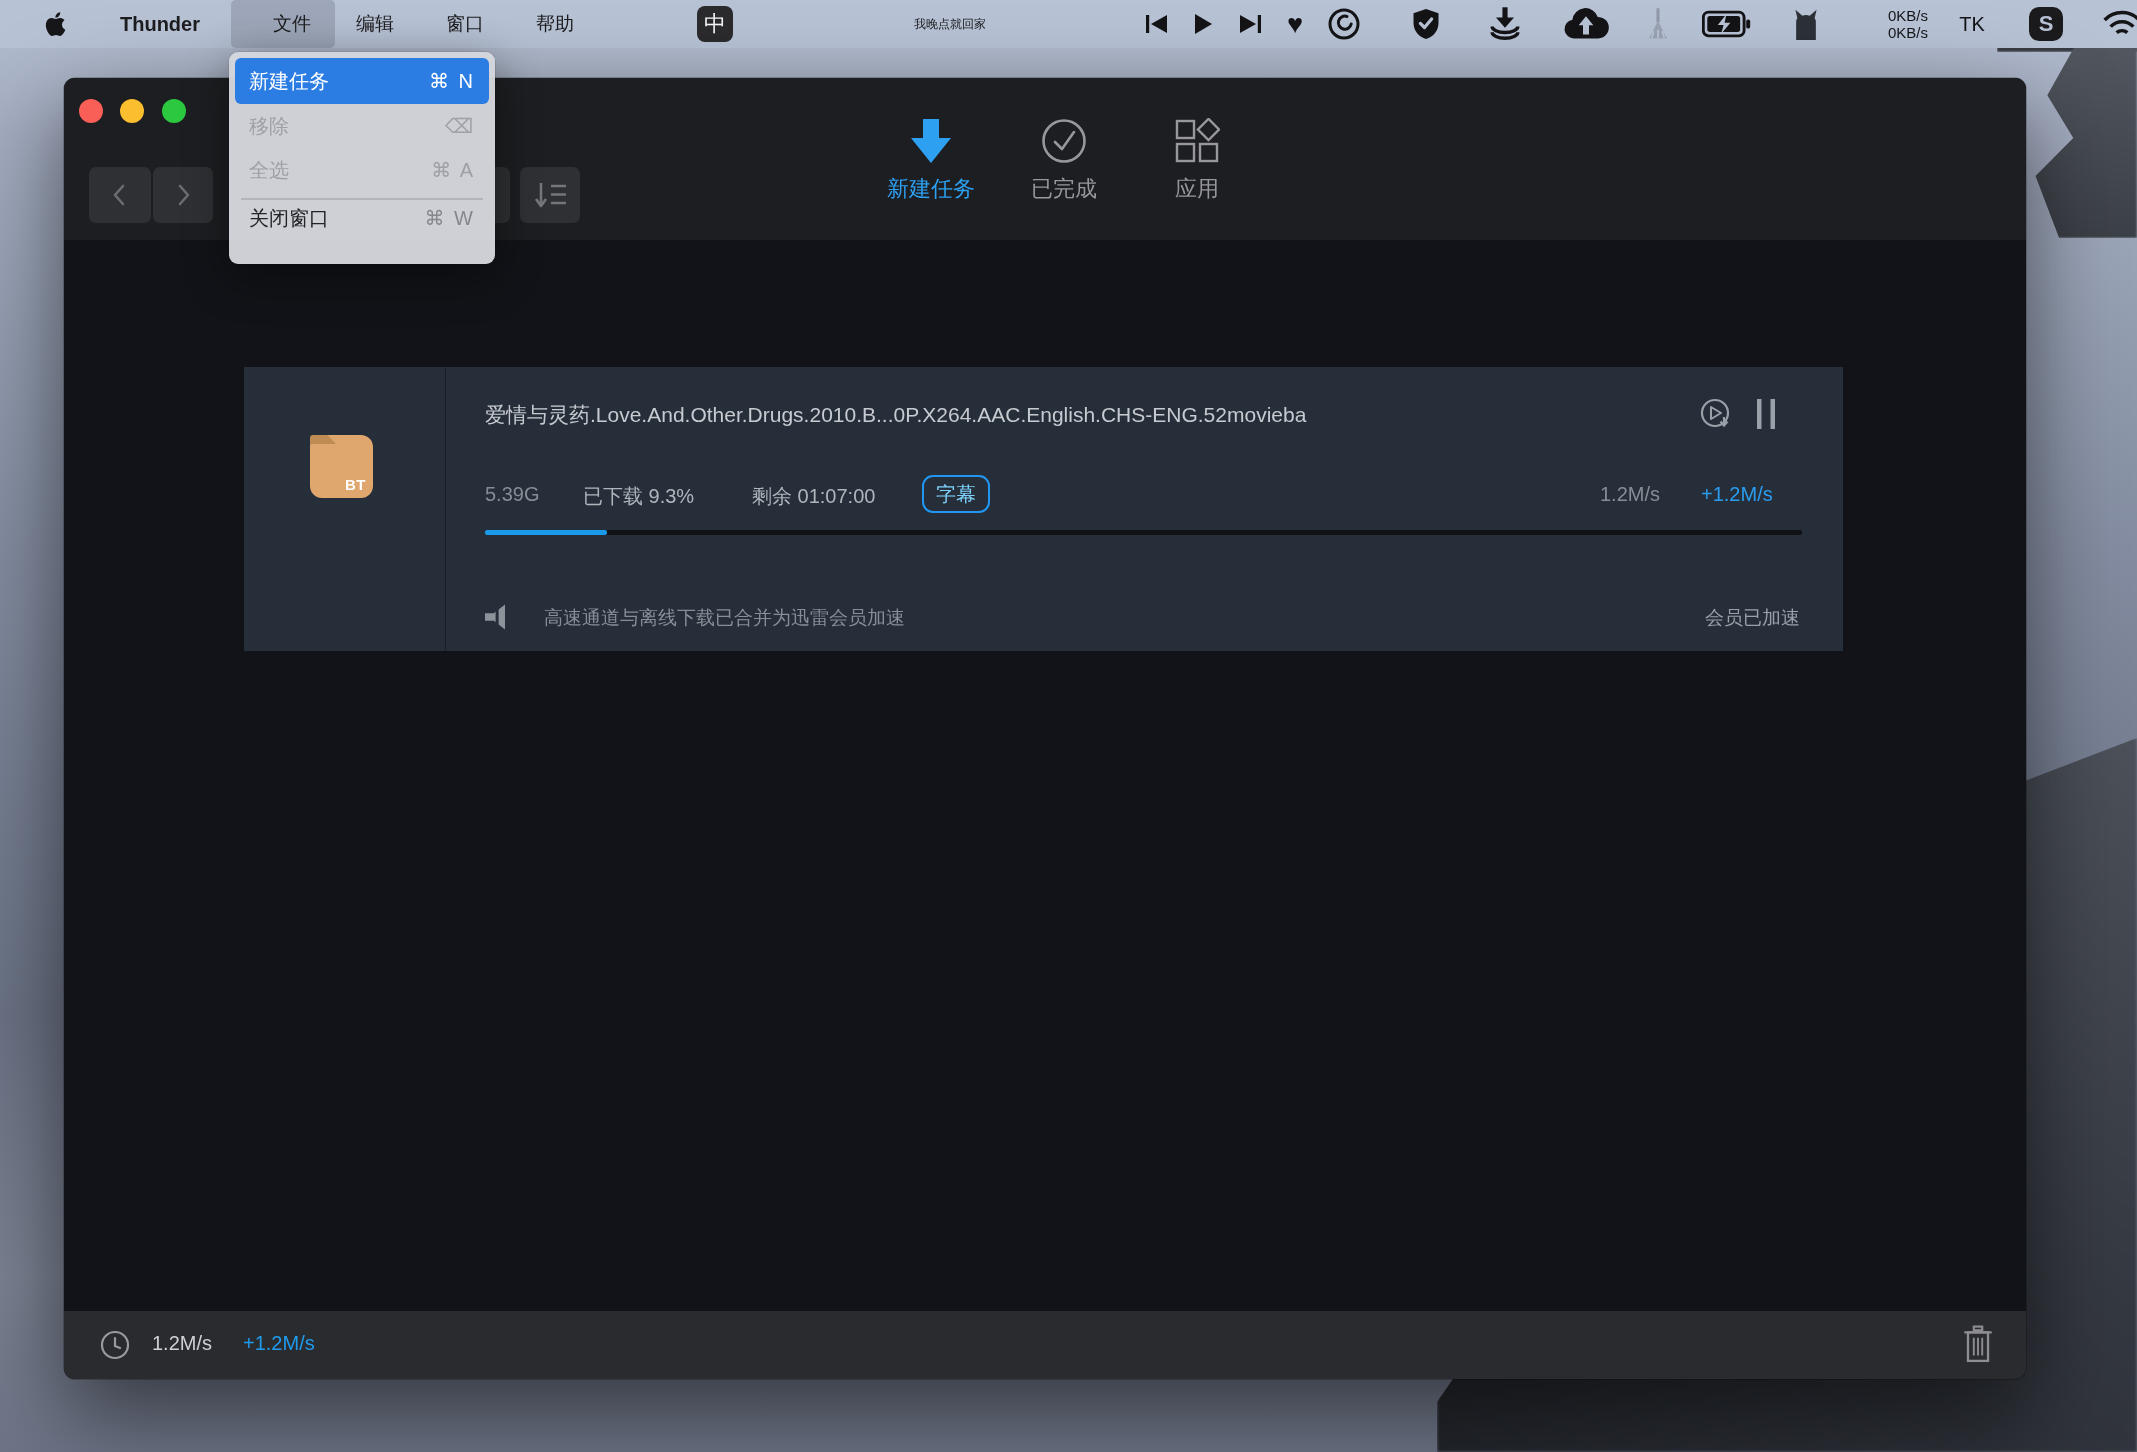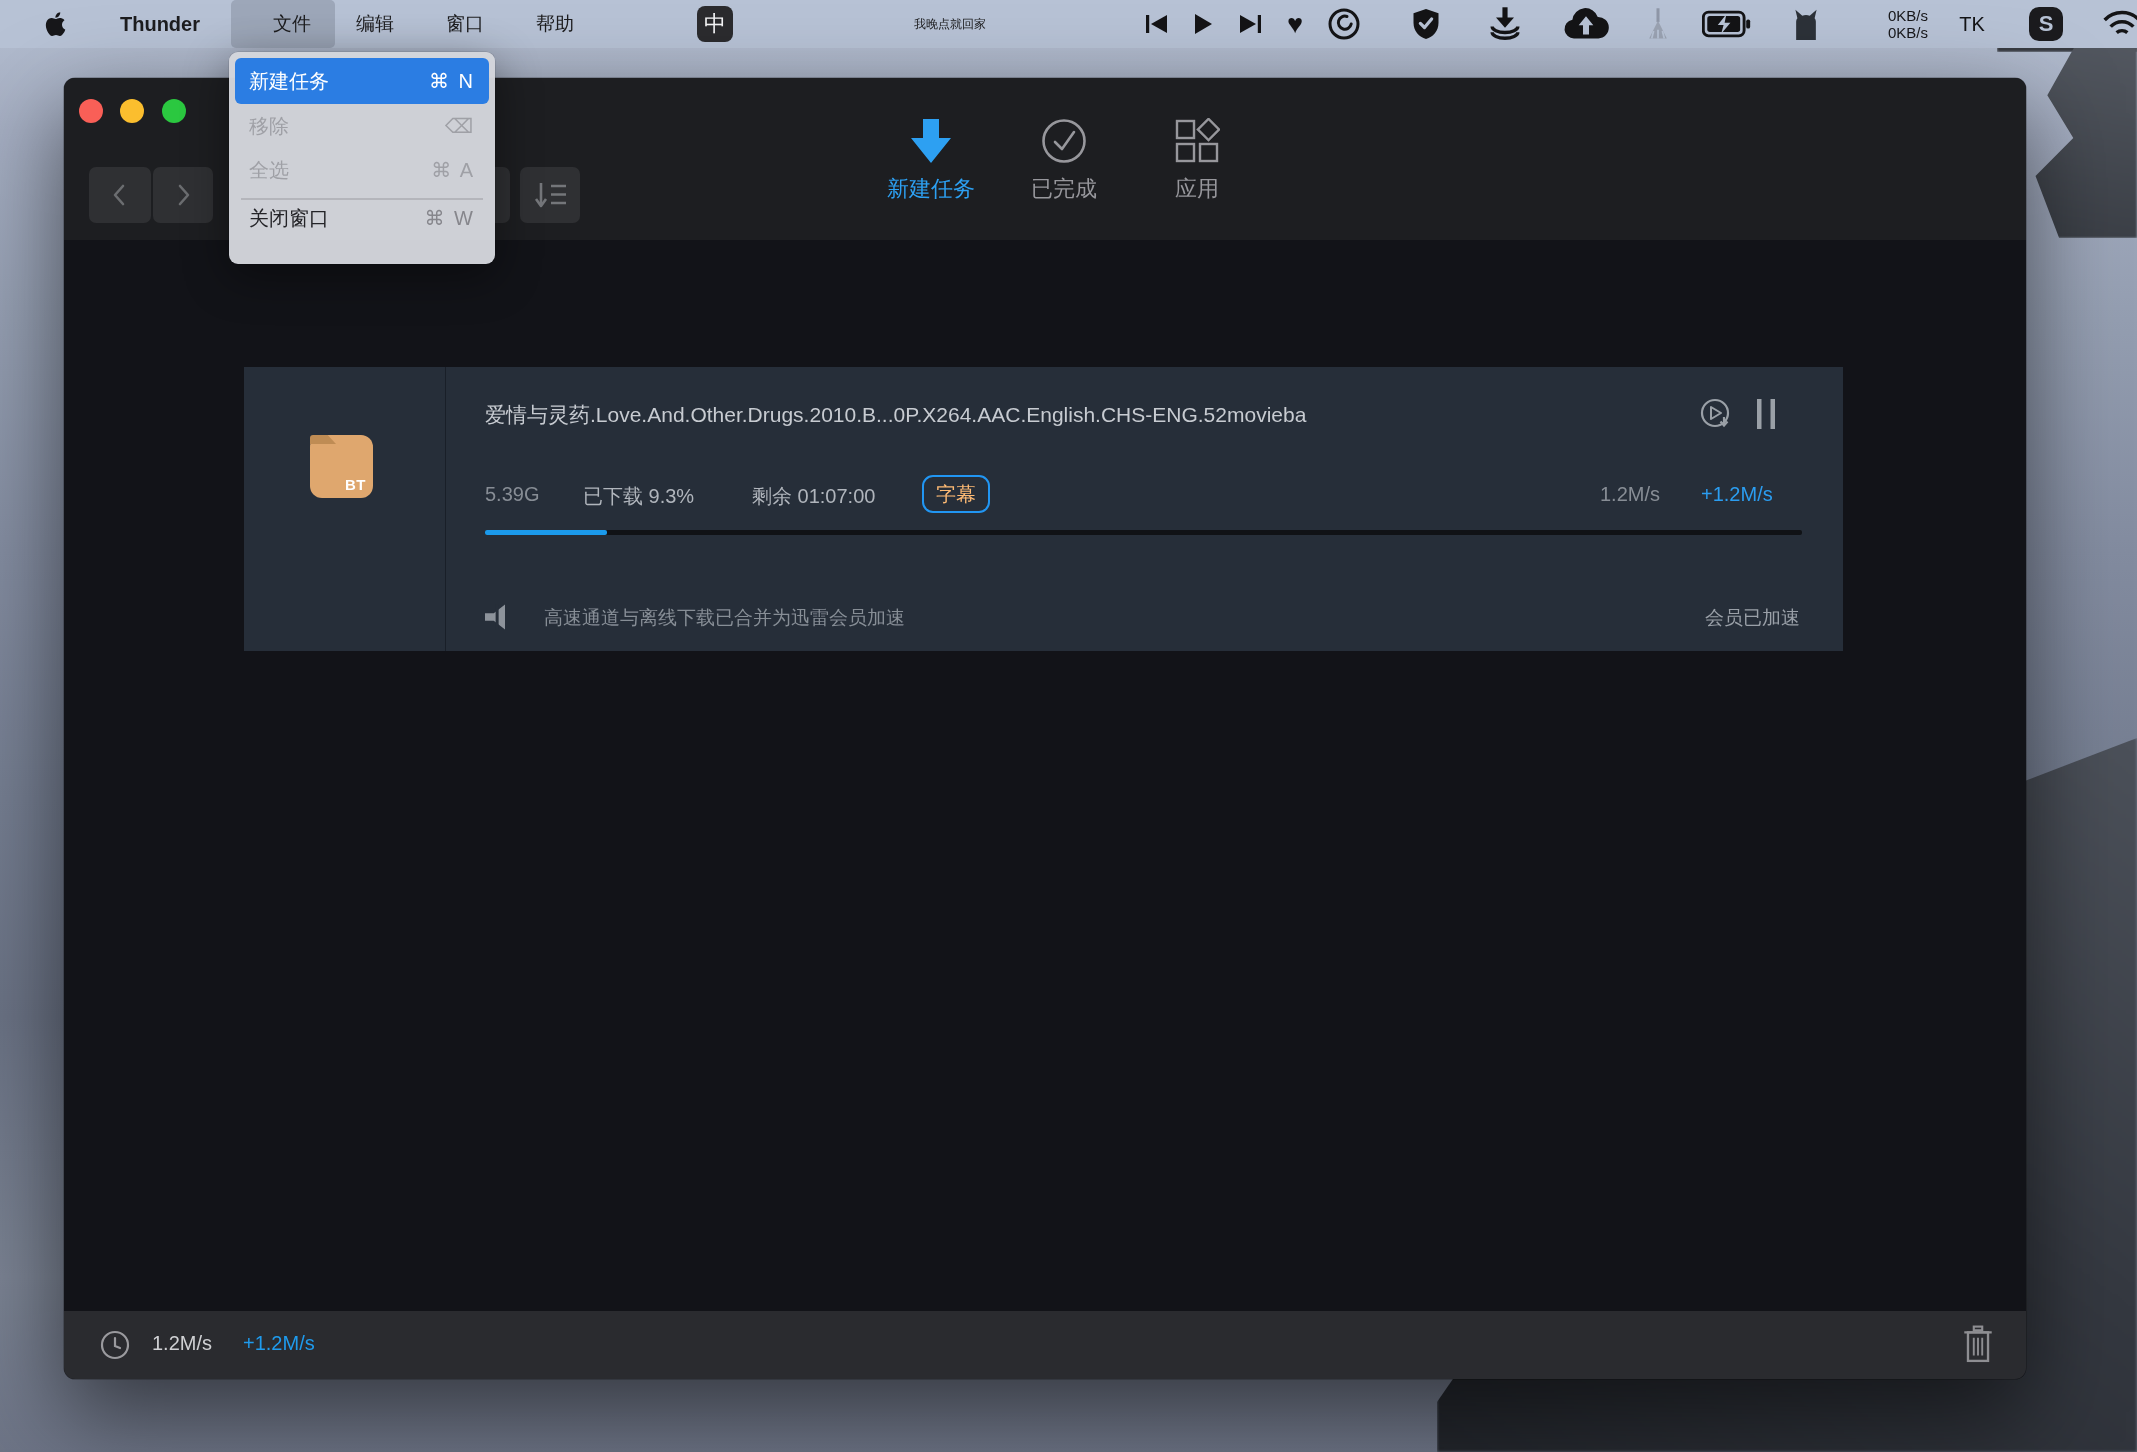--- a/index.html
+++ b/index.html
@@ -77,21 +77,21 @@
   .card .vsep{position:absolute;left:201px;top:0;width:1px;height:100%;background:rgba(10,14,20,0.45);}
   .folder{position:absolute;left:66px;top:68px;width:63px;height:63px;background:#dfa76e;border-radius:12px;}
   .folder:before{content:"";position:absolute;left:0;top:0;width:26px;height:9px;background:#bf8c54;
     clip-path:polygon(0 0,68% 0,100% 100%,0 100%);border-top-left-radius:3px;}
   .folder .bt{position:absolute;right:7px;bottom:5px;color:#fff;font-weight:bold;font-size:15px;letter-spacing:0.5px;}
   .fname{position:absolute;left:241px;top:34px;width:1230px;font-size:21px;color:#c7cbd1;white-space:nowrap;overflow:hidden;}
   .inforow{position:absolute;left:0;top:108px;width:100%;height:44px;font-size:20px;}
   .inf{position:absolute;top:8px;color:#878d95;}
   .inf.bright{color:#b0b5bc;}
   .badge{position:absolute;left:678px;top:0px;height:34px;padding:0 12px;border:2.5px solid #2196f3;border-radius:11px;
-    color:#fdba74;font-size:20px;display:flex;align-items:center;}
+    color:#7dd3fc;font-size:20px;display:flex;align-items:center;}
   .speed-gray{position:absolute;left:1356px;top:8px;color:#878d95;}
   .speed-blue{position:absolute;left:1457px;top:8px;color:#2b9df0;}
   .cardicons{position:absolute;right:66px;top:30px;display:flex;align-items:center;gap:22px;}
   .progress{position:absolute;left:241px;top:163px;width:1317px;height:5px;background:#101216;border-radius:2px;}
   .progress .fill{height:100%;background:#1b9aec;border-radius:2px;}
   .notice-row{position:absolute;left:0;top:232px;width:100%;height:40px;}
   .notice-ico{position:absolute;left:239px;top:3px;}
   .notice-txt{position:absolute;left:300px;top:6px;font-size:19px;color:#878e96;}
   .notice-right{position:absolute;right:43px;top:6px;font-size:19px;color:#9aa0a8;}
 

